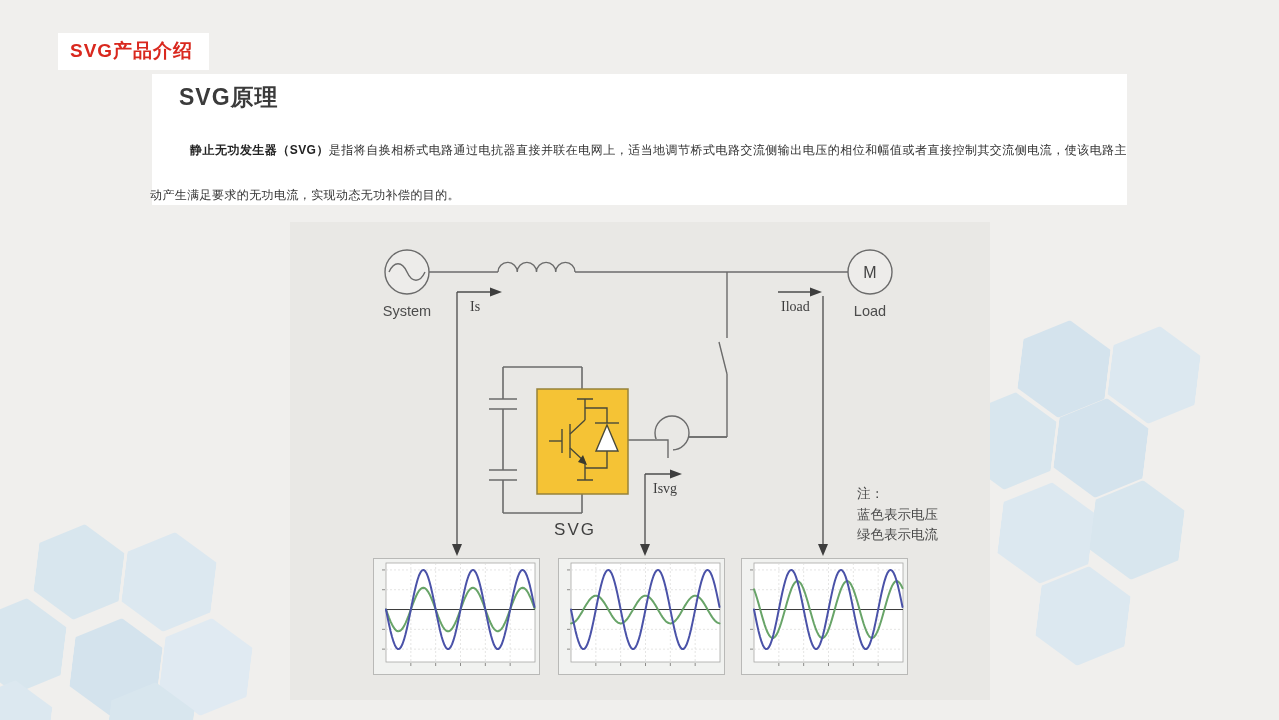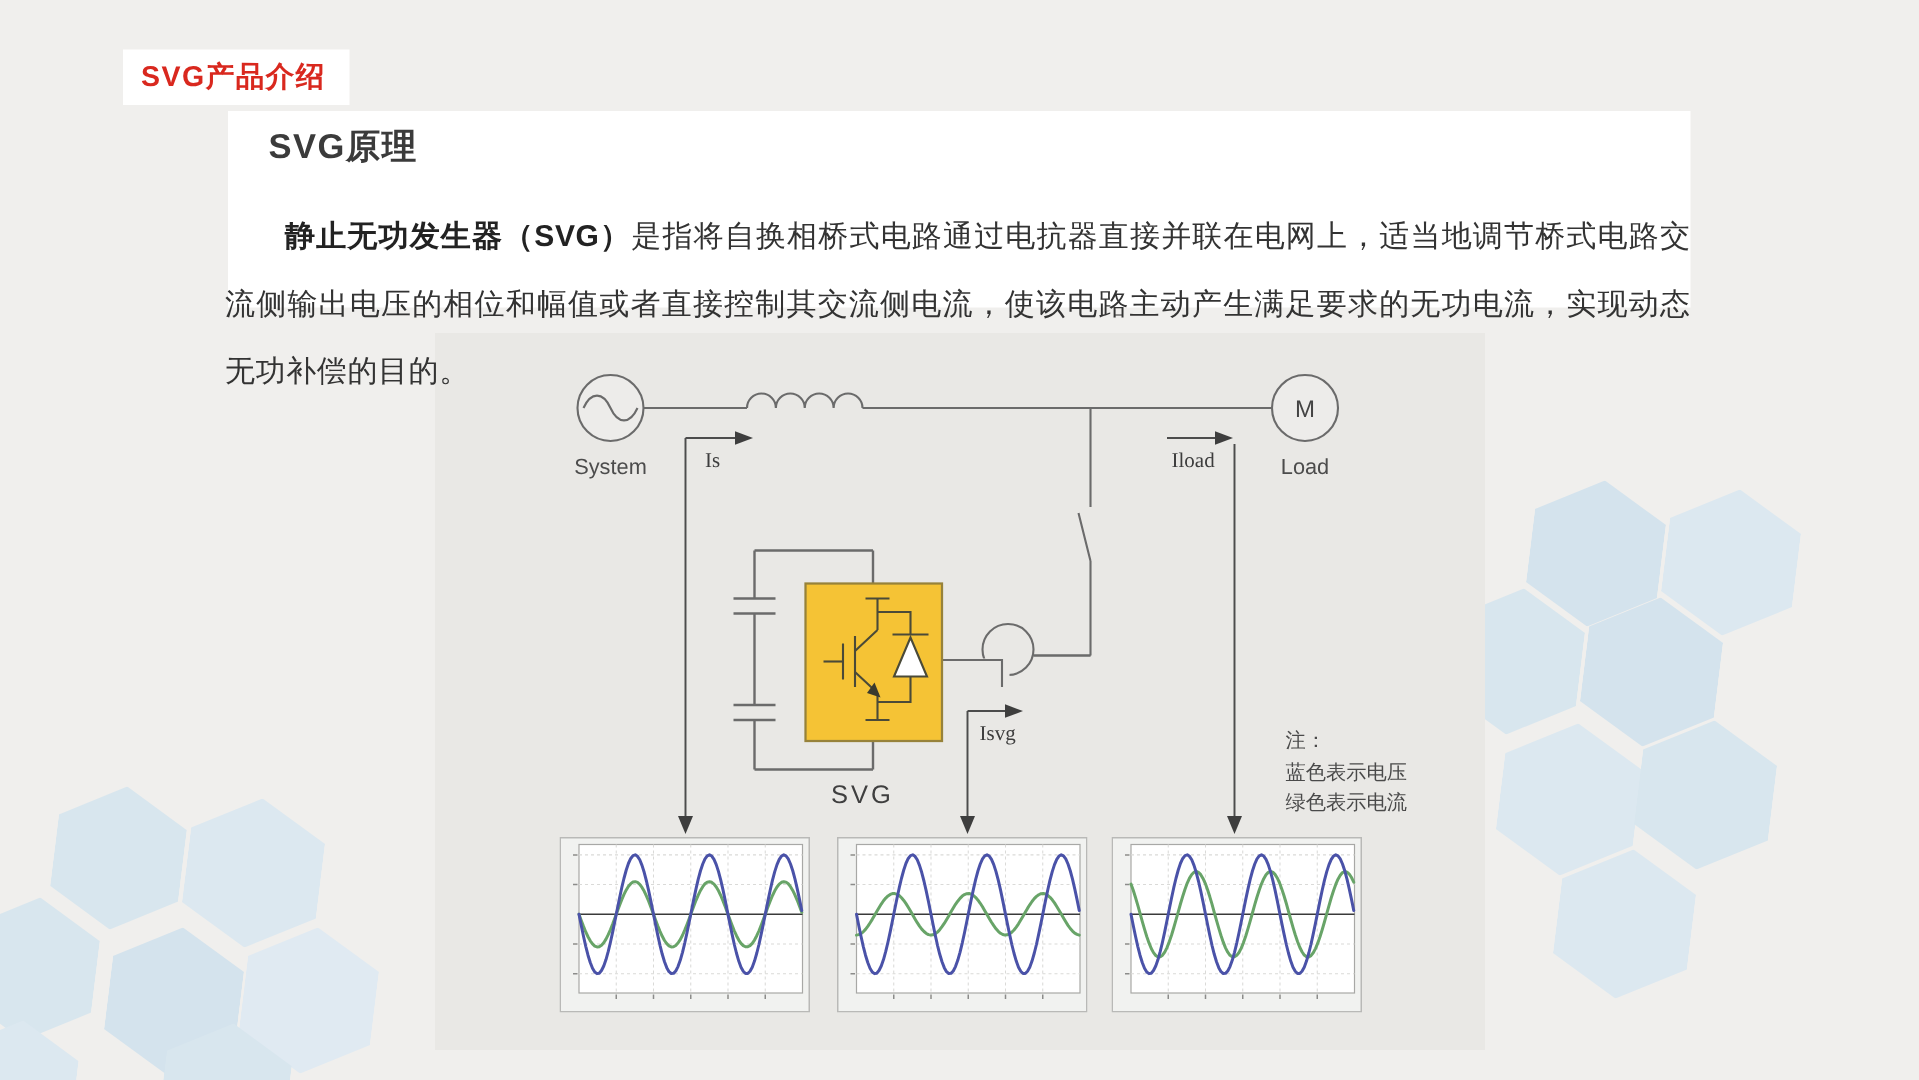--- a/index.html
+++ b/index.html
@@ -10,33 +10,33 @@
   }
   #hex-layer{position:absolute;inset:0;z-index:0;}
   .hex{
     position:absolute;
     clip-path:polygon(50% 0%,100% 25%,100% 75%,50% 100%,0% 75%,0% 25%);
     transform:rotate(7deg);
   }
   .tag{
     position:absolute;left:58px;top:33px;z-index:3;
     background:#ffffff;padding:5px 16px 6px 12px;
-    color:#d9281e;font-weight:bold;font-size:19px;letter-spacing:1px;margin-left:24px;
+    color:#d9281e;font-weight:bold;font-size:19px;letter-spacing:1px;
   }
   .panel-white{
     position:absolute;left:152px;top:74px;width:975px;height:131px;
     background:#ffffff;z-index:1;
   }
   .heading{
     position:absolute;left:179px;top:82px;z-index:2;
     font-size:23px;font-weight:bold;color:#3b3b3b;letter-spacing:1px;
   }
   .para{
     position:absolute;left:150px;top:116px;width:977px;z-index:2;
-    font-size:20px;line-height:45px;color:#333333;
+    font-size:12px;line-height:45px;color:#333333;
     text-align:justify;text-indent:40px;letter-spacing:0.4px;
   }
   .para b{color:#222;}
   .diagram-panel{
     position:absolute;left:290px;top:222px;width:700px;height:478px;
     background:#e9e8e5;z-index:1;
   }
   #circuit-svg{position:absolute;left:290px;top:222px;z-index:2;}
   .waveplot{position:absolute;top:558px;width:167px;height:117px;z-index:2;}
   #plot-0{left:373px;} #plot-1{left:558px;} #plot-2{left:741px;}

